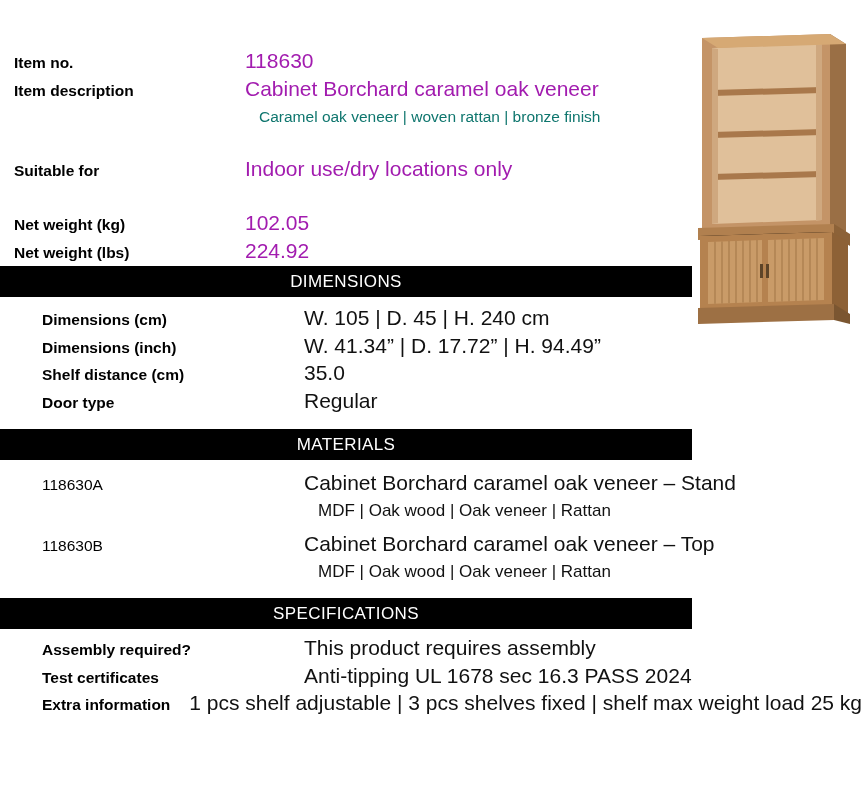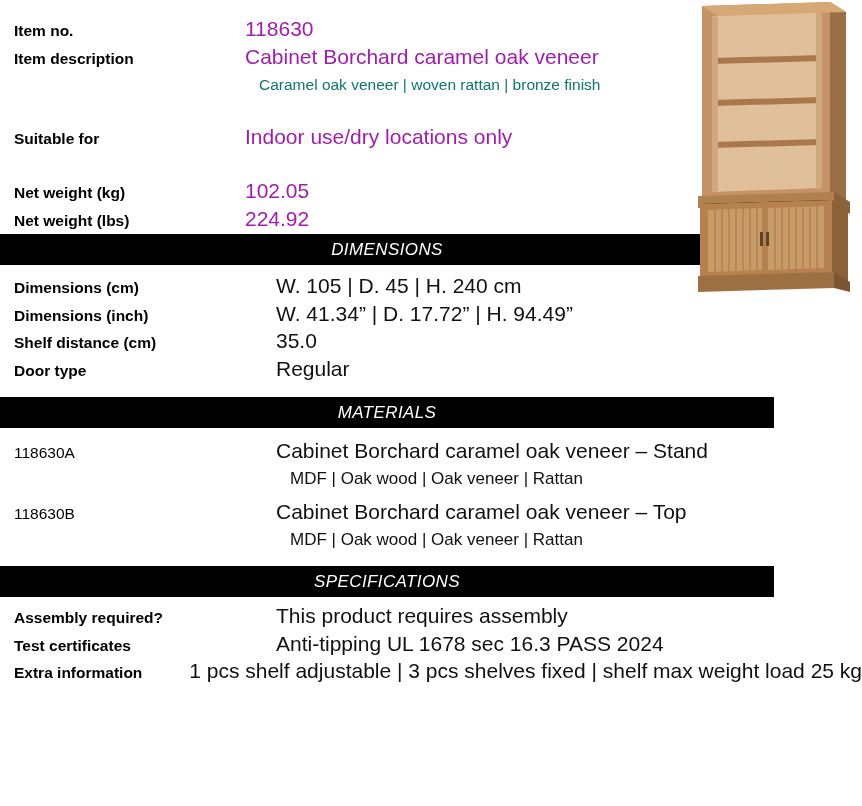--- a/index.html
+++ b/index.html
@@ -15,20 +15,21 @@
     height: 806px;
     position: relative;
     overflow: hidden;
     background: #ffffff;
   }
 
   
   .top-block {
     position: relative;
     padding: 16px 0 0 0;
+    margin-top: 32px;
   }
   .info-row {
     display: flex;
     align-items: baseline;
     line-height: 26px;
   }
   .info-label {
     width: 245px;
     padding-left: 14px;
     font-size: 15.5px;
@@ -60,26 +61,25 @@
 
   
   .section-bar {
     background: #000000;
     color: #ffffff;
     text-align: center;
     font-size: 17px;
     letter-spacing: 0.4px;
     height: 31px;
     line-height: 31px;
-    width: 774px;
-    font-style: italic;
-  }
-
-  
-  .rows { padding-top: 8px; }
+    width: 692px;
+  }
+
+  
+  .rows { padding-top: 8px; margin-left: 28px; }
   .row2 {
     display: flex;
     align-items: baseline;
     line-height: 25.5px;
   }
   .row2 .lab {
     width: 276px;
     padding-left: 14px;
     font-size: 15.5px;
     font-weight: bold;

